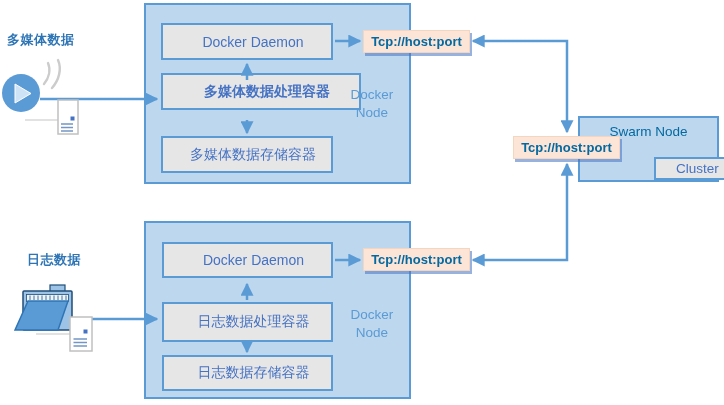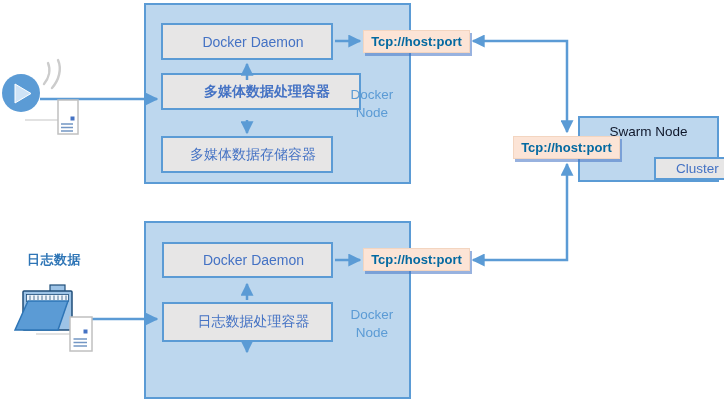--- a/index.html
+++ b/index.html
@@ -22,21 +22,21 @@
   .tcp-box{
     background:#fce4d6;border:1px solid #f3d5c0;
     box-shadow:2px 3px 0 rgba(68,114,196,0.55);
     display:flex;align-items:center;justify-content:center;
     color:#0369a1;font-size:13px;font-weight:600;
   }
   .src-label{
     color:#2e75b6;font-size:13px;font-weight:bold;letter-spacing:0.5px;
   }
   .swarm-title{
-    color:#0f172a;font-size:13.5px;text-align:center;padding-top:6px;
+    color:#0369a1;font-size:13.5px;text-align:center;padding-top:6px;
   }
   svg.overlay{position:absolute;left:0;top:0;pointer-events:none;}
 </style>
 </head>
 <body>
 
 <div class="stage">
 
   <div class="abs node" style="left:144px;top:3px;width:267px;height:181px;"></div>
   <div class="abs inner-box" style="left:161px;top:23px;width:172px;height:37px;">
@@ -52,31 +52,35 @@
     <span>Docker Node</span>
   </div>
 
   <div class="abs node" style="left:144px;top:221px;width:267px;height:178px;"></div>
   <div class="abs inner-box" style="left:162px;top:242px;width:171px;height:36px;">
     <span>Docker Daemon</span>
   </div>
   <div class="abs inner-box" style="left:162px;top:302px;width:171px;height:40px;">
     <span>日志数据处理容器</span>
   </div>
+  <div class="abs inner-box" style="left:162px;top:355px;width:171px;height:36px;">
+    <span>日志数据存储容器</span>
+  </div>
   <div class="abs node-label" style="left:334px;top:306px;width:76px;">
     <span>Docker Node</span>
   </div>
 
   <div class="abs node" style="left:578px;top:116px;width:141px;height:66px;">
     <div class="swarm-title">Swarm Node</div>
   </div>
   <div class="abs inner-box" style="left:654px;top:157px;width:75px;height:23px;font-size:13.5px;">
     <span>Cluster</span>
   </div>
 
+  <div class="abs src-label" style="left:7px;top:31px;">多媒体数据</div>
   <div class="abs src-label" style="left:27px;top:251px;">日志数据</div>
 
   <svg class="overlay" width="724" height="405" viewBox="0 0 724 405">
     <defs>
       <marker id="ah" viewBox="0 0 10 10" refX="9" refY="5" markerWidth="5.2" markerHeight="5.2" orient="auto-start-reverse">
         <path d="M0,0 L10,5 L0,10 z" fill="#5b9bd5"></path>
       </marker>
     </defs>
 
     <path d="M40,99 H157" stroke="#5b9bd5" stroke-width="2.5" fill="none" marker-end="url(#ah)"></path>

